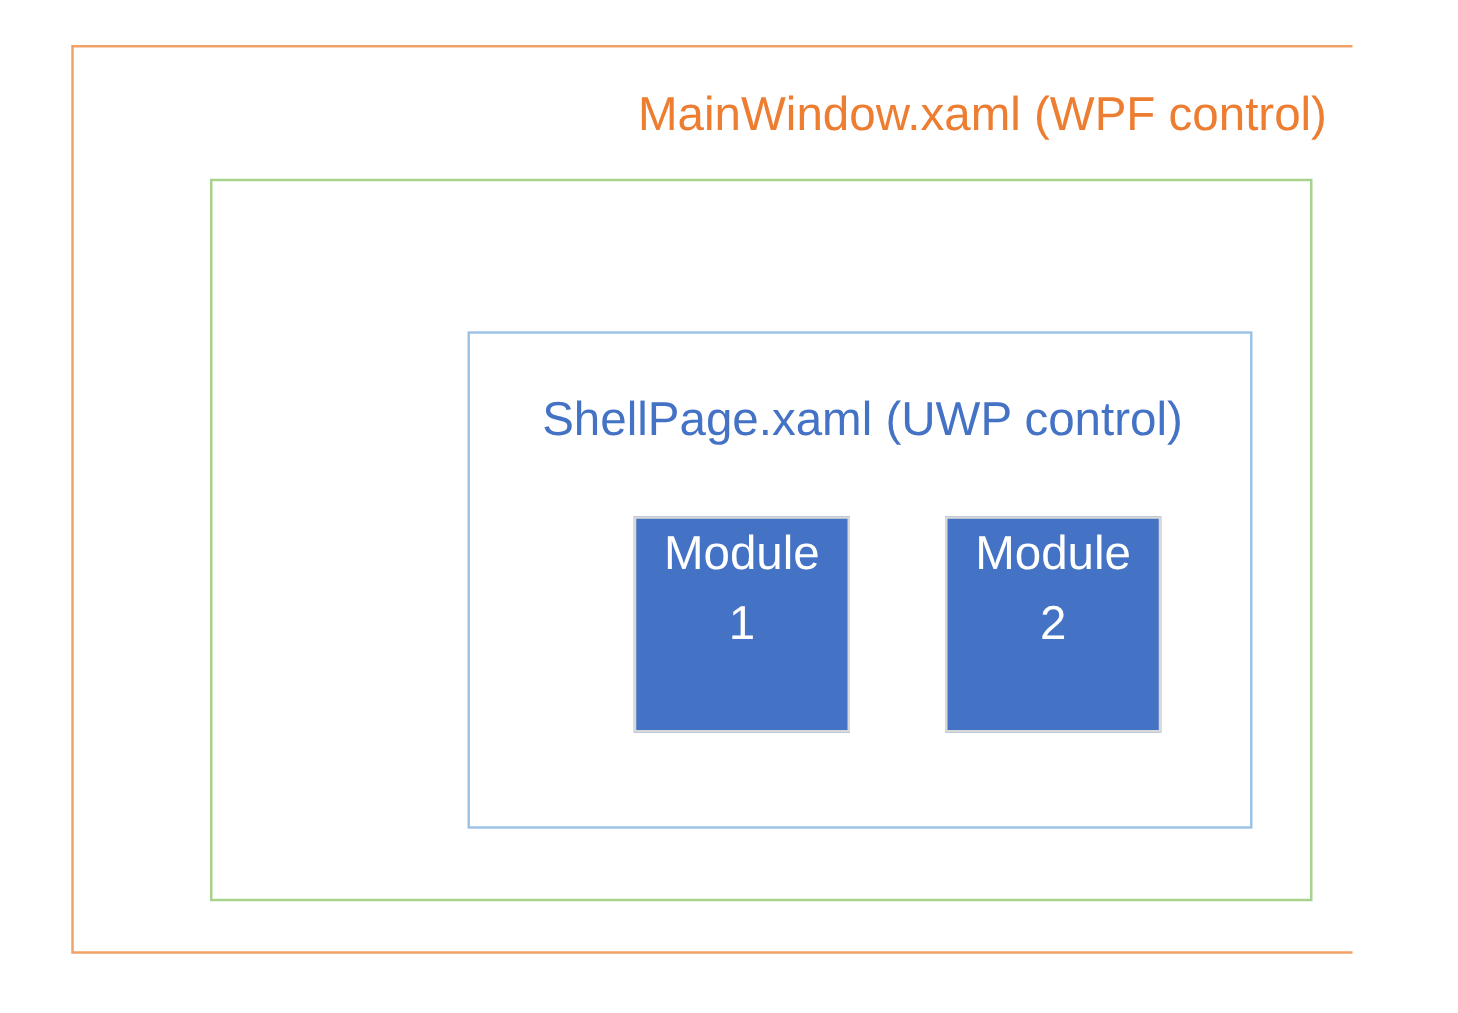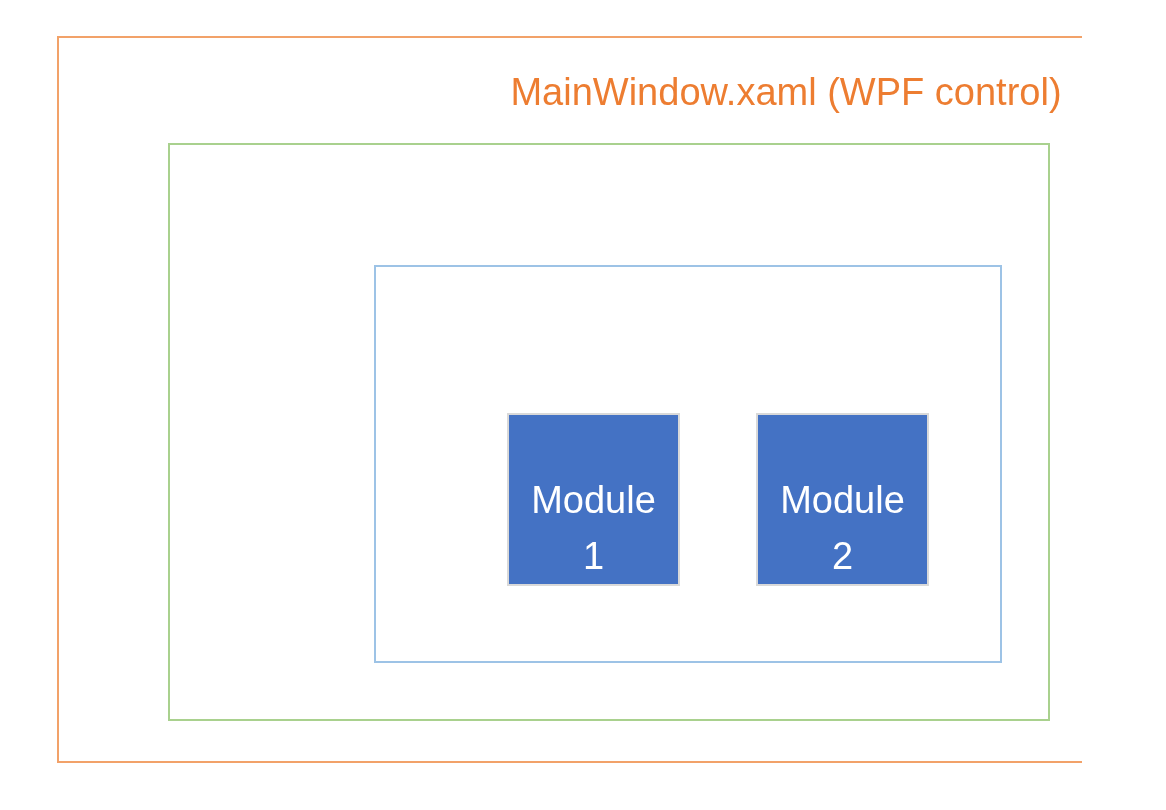--- a/index.html
+++ b/index.html
@@ -70,21 +70,21 @@
   .module {
     position: absolute;
     width: 173px;
     height: 173px;
     background: #4472C4;
     border: 2px solid #D9D9D9;
     box-sizing: border-box;
     display: flex;
     flex-direction: column;
     align-items: center;
-    justify-content: flex-end;
+    justify-content: flex-start;
     color: #ffffff;
     font-size: 38px;
     line-height: 56px;
     text-align: center;
   }
   .module-1 {
     left: 131px;   
     top: 146px;    
   }
   .module-2 {
@@ -96,20 +96,21 @@
 <body>
 
 <div class="canvas">
 
   <div class="box box-mainwindow">
     <div class="diagram-title title-mainwindow">MainWindow.xaml (WPF control)</div>
 
     <div class="box box-xamlhost">
 
       <div class="box box-shellpage">
+        <div class="diagram-title title-shellpage">ShellPage.xaml (UWP control)</div>
 
         <div class="module module-1">
           <span>Module</span>
           <span>1</span>
         </div>
 
         <div class="module module-2">
           <span>Module</span>
           <span>2</span>
         </div>

